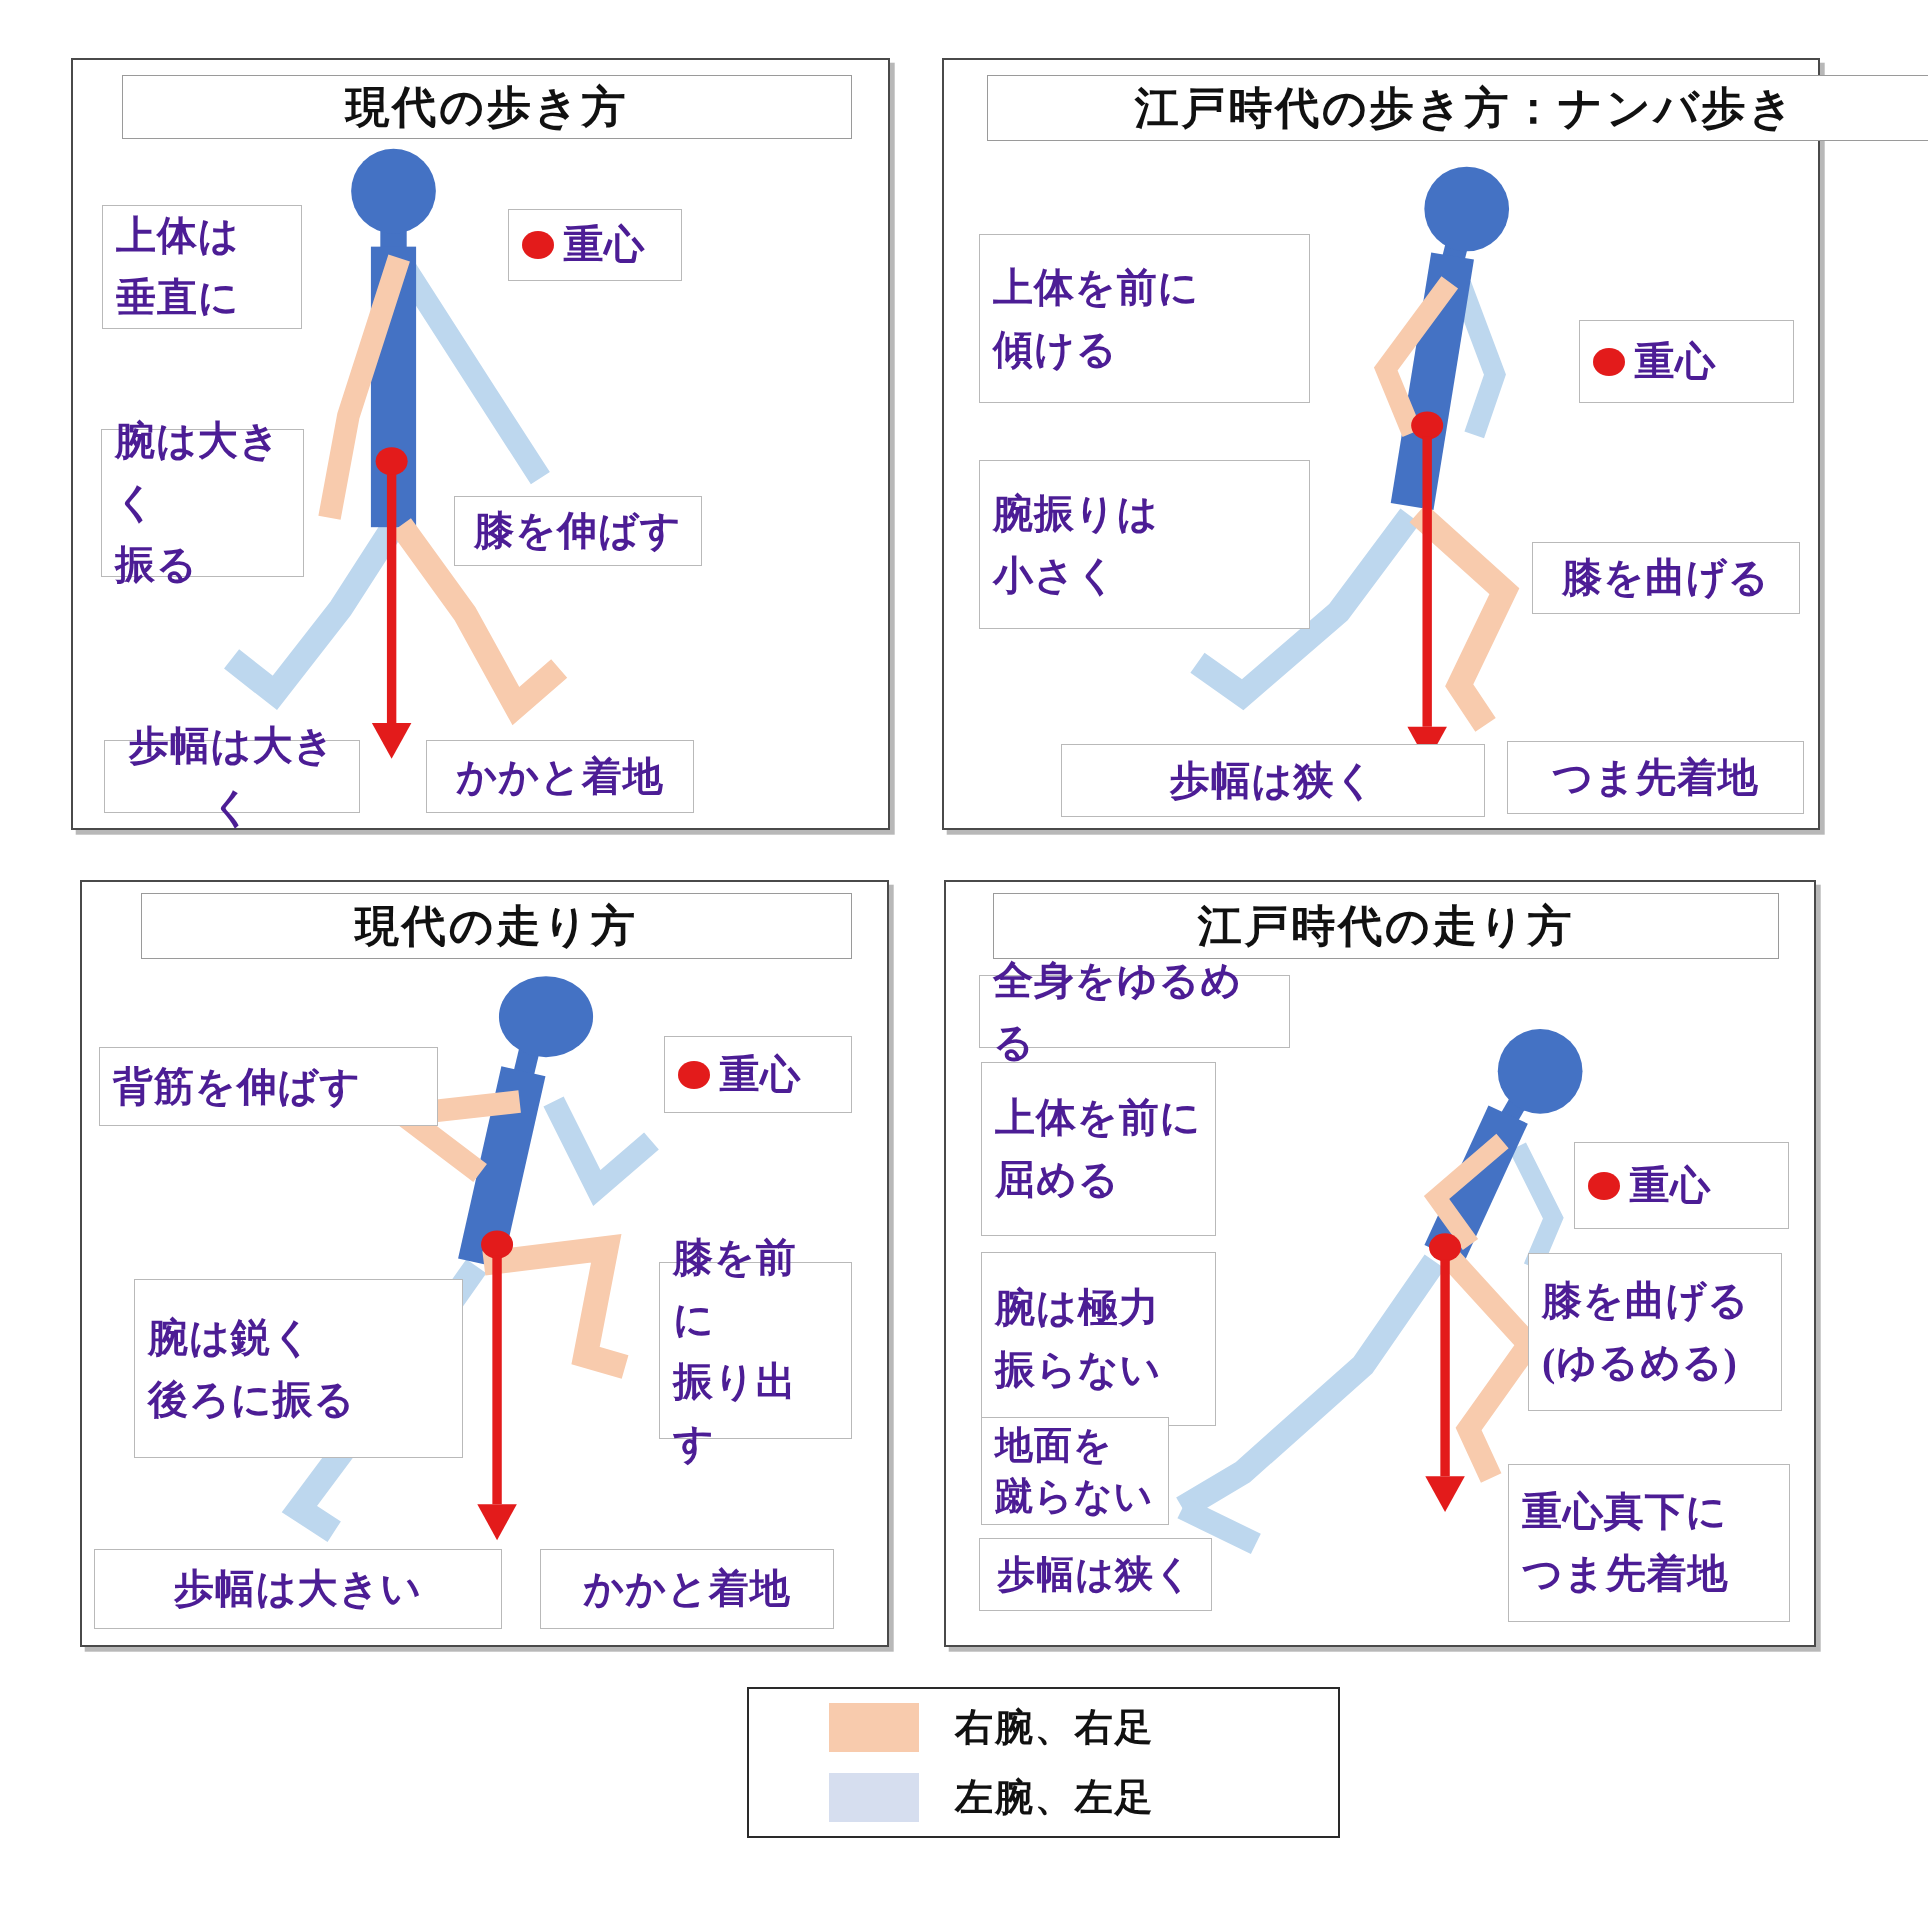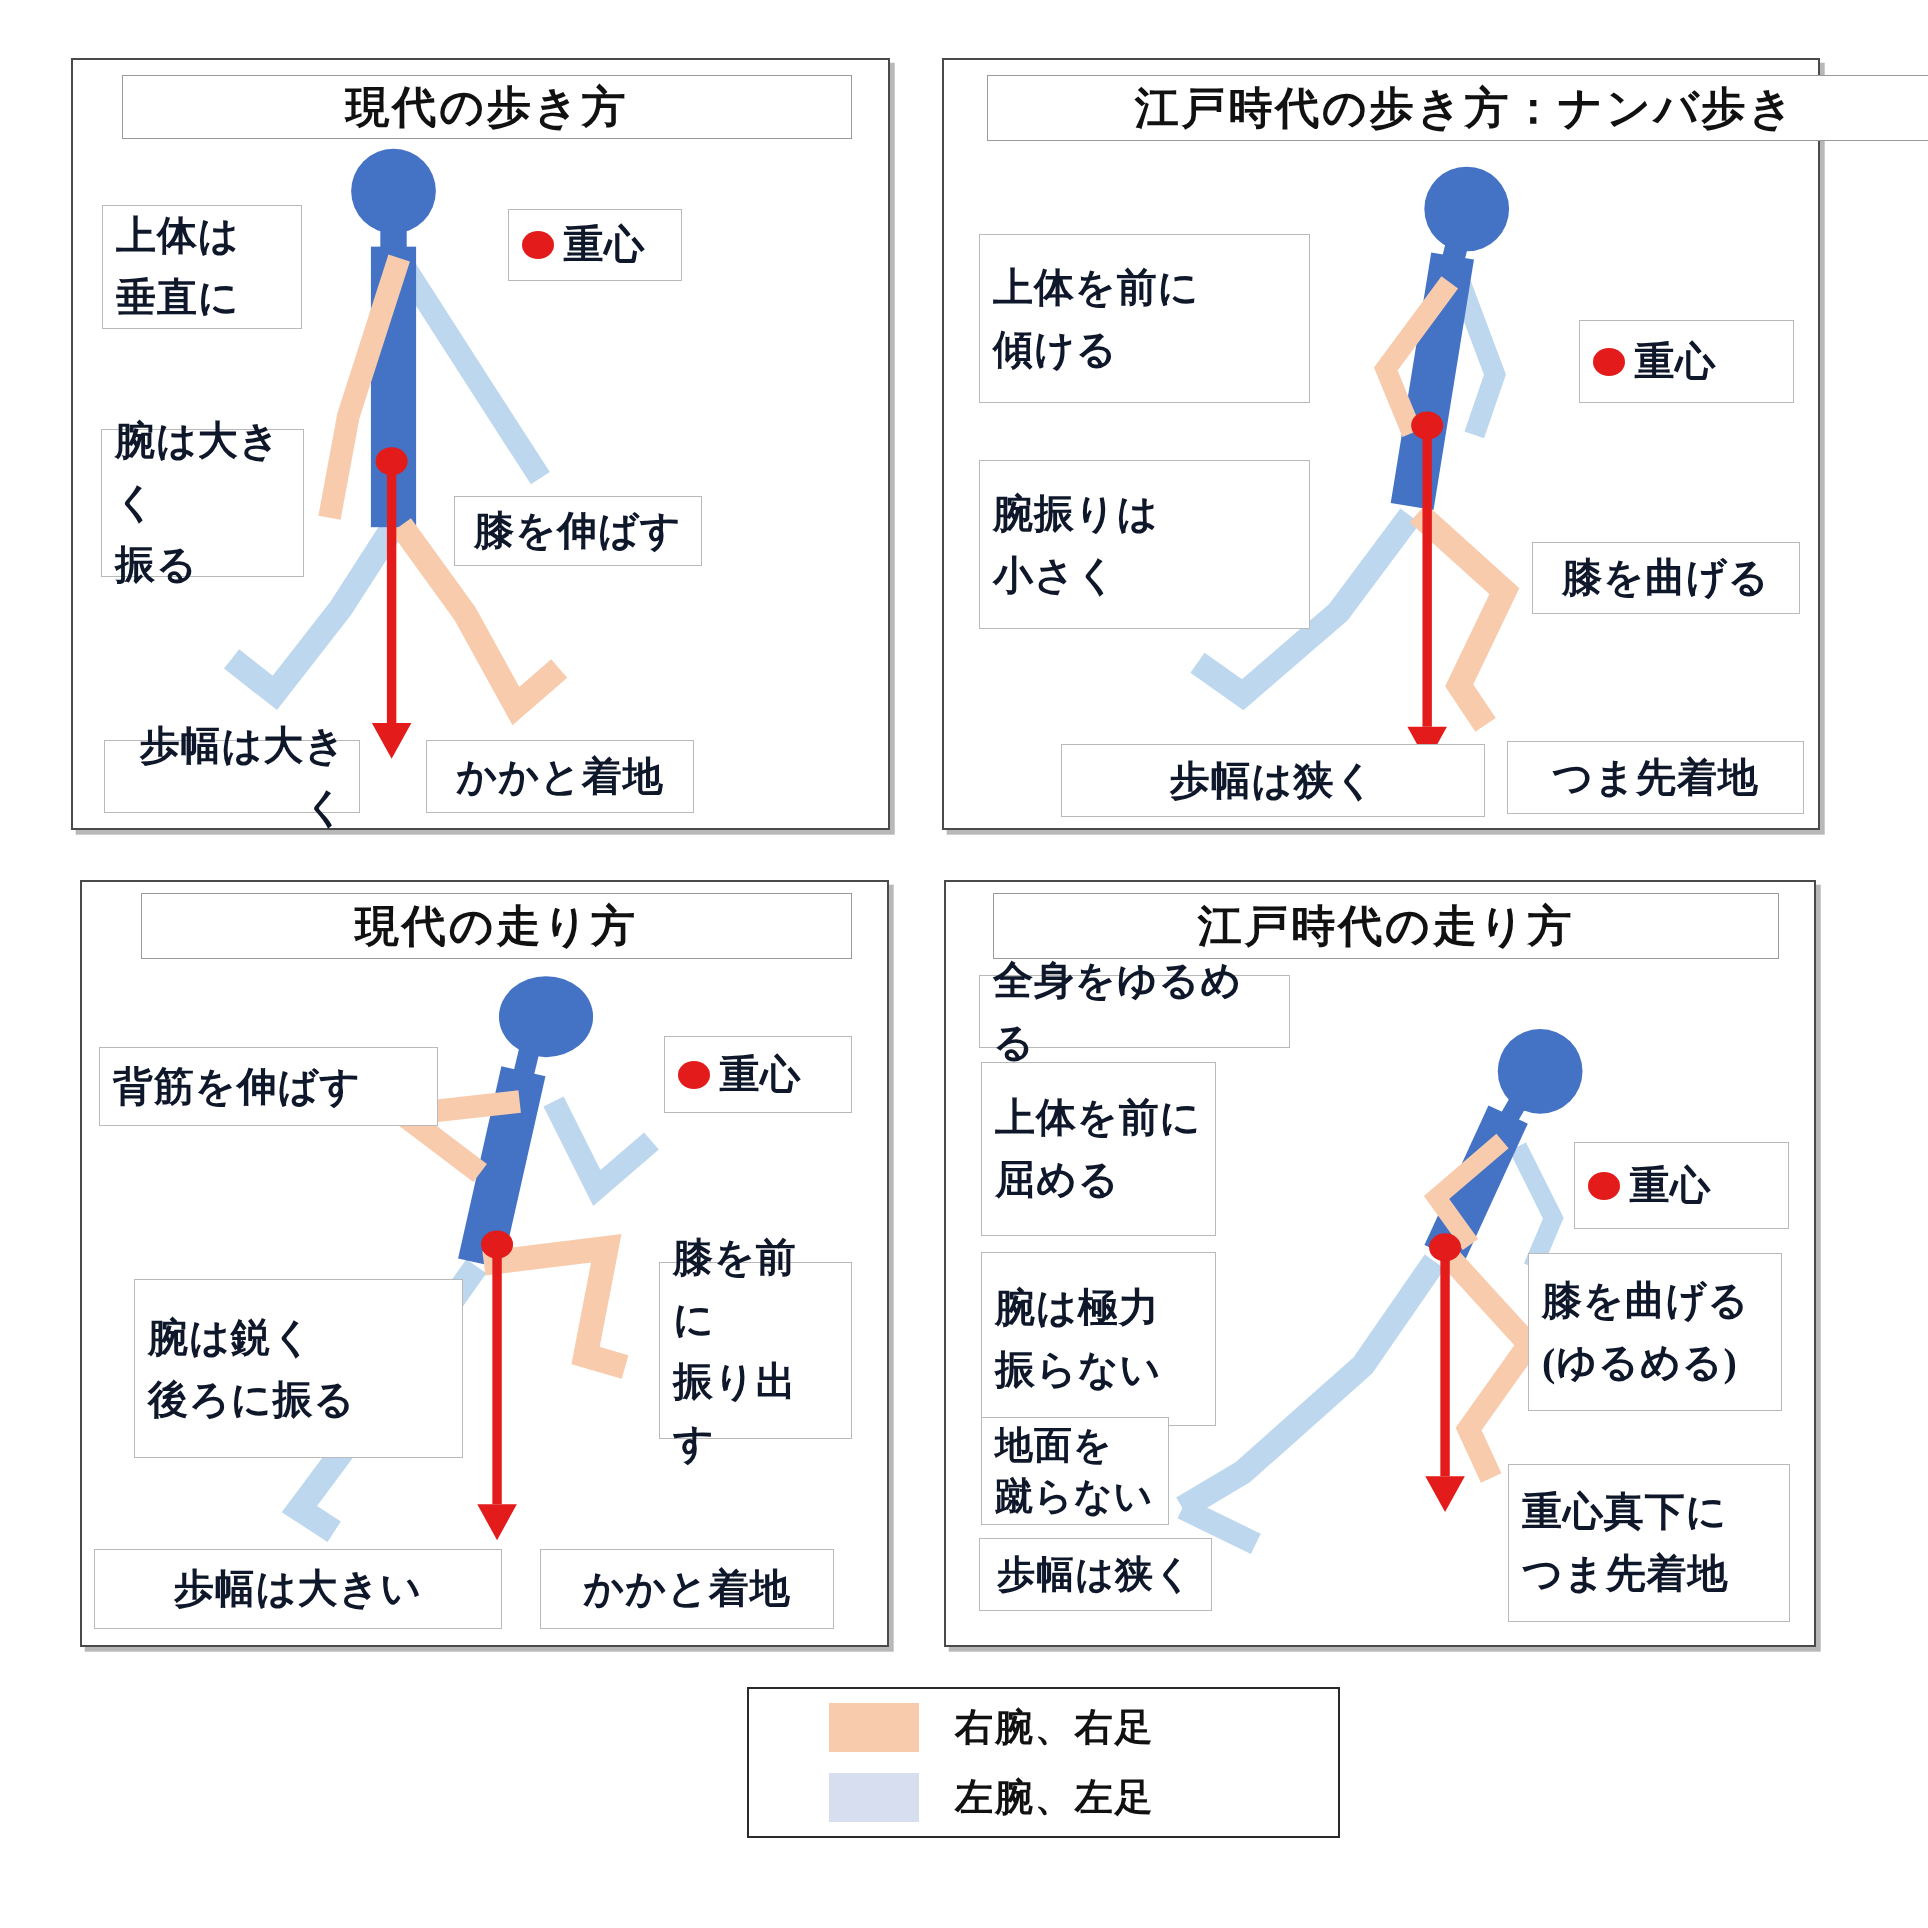--- a/index.html
+++ b/index.html
@@ -1,24 +1,24 @@
 <!DOCTYPE html>
 <html style="font-size:15px"><head>
 <meta charset="utf-8">
 <style>
   html,body{margin:0;padding:0;background:#ffffff;width:1928px;height:1928px;overflow:hidden;
     font-family:"Liberation Serif","DejaVu Serif",serif;}
   .panel{position:absolute;background:#ffffff;border:2.8px solid #4a4a4a;
     box-shadow:4.7px 4.7px 0 rgba(125,125,125,.55);z-index:1;}
   #figures{position:absolute;left:0;top:0;width:1928px;height:1928px;z-index:2;pointer-events:none;}
   .label{position:absolute;z-index:3;background:#ffffff;border:1.9px solid #b9b9b9;
-    color:#0f172a;font-weight:bold;white-space:pre-line;display:flex;align-items:center;
+    color:#4c1d95;font-weight:bold;white-space:pre-line;display:flex;align-items:center;
     font-size:40px;line-height:1.55;padding:0 13px;box-sizing:border-box;letter-spacing:0.9px;}
   .label.left{justify-content:flex-start;text-align:left;}
-  .label.center{justify-content:center;text-align:right;}
+  .label.center{justify-content:center;text-align:center;}
   .title{position:absolute;z-index:3;background:#ffffff;border:1.9px solid #9a9a9a;
     color:#111;font-weight:bold;font-size:44px;letter-spacing:2.8px;
     display:flex;align-items:center;justify-content:center;box-sizing:border-box;text-align:right;}
   .dot{display:inline-block;width:32px;height:28px;border-radius:50%;background:#e31b1b;
     margin-right:9.4px;flex:0 0 auto;}
   .gravity{justify-content:flex-start;}
   
   .f-body{fill:#4472c4;}
   .s-body{stroke:#4472c4;fill:none;}
   .s-or{stroke:#f8cbad;fill:none;}

